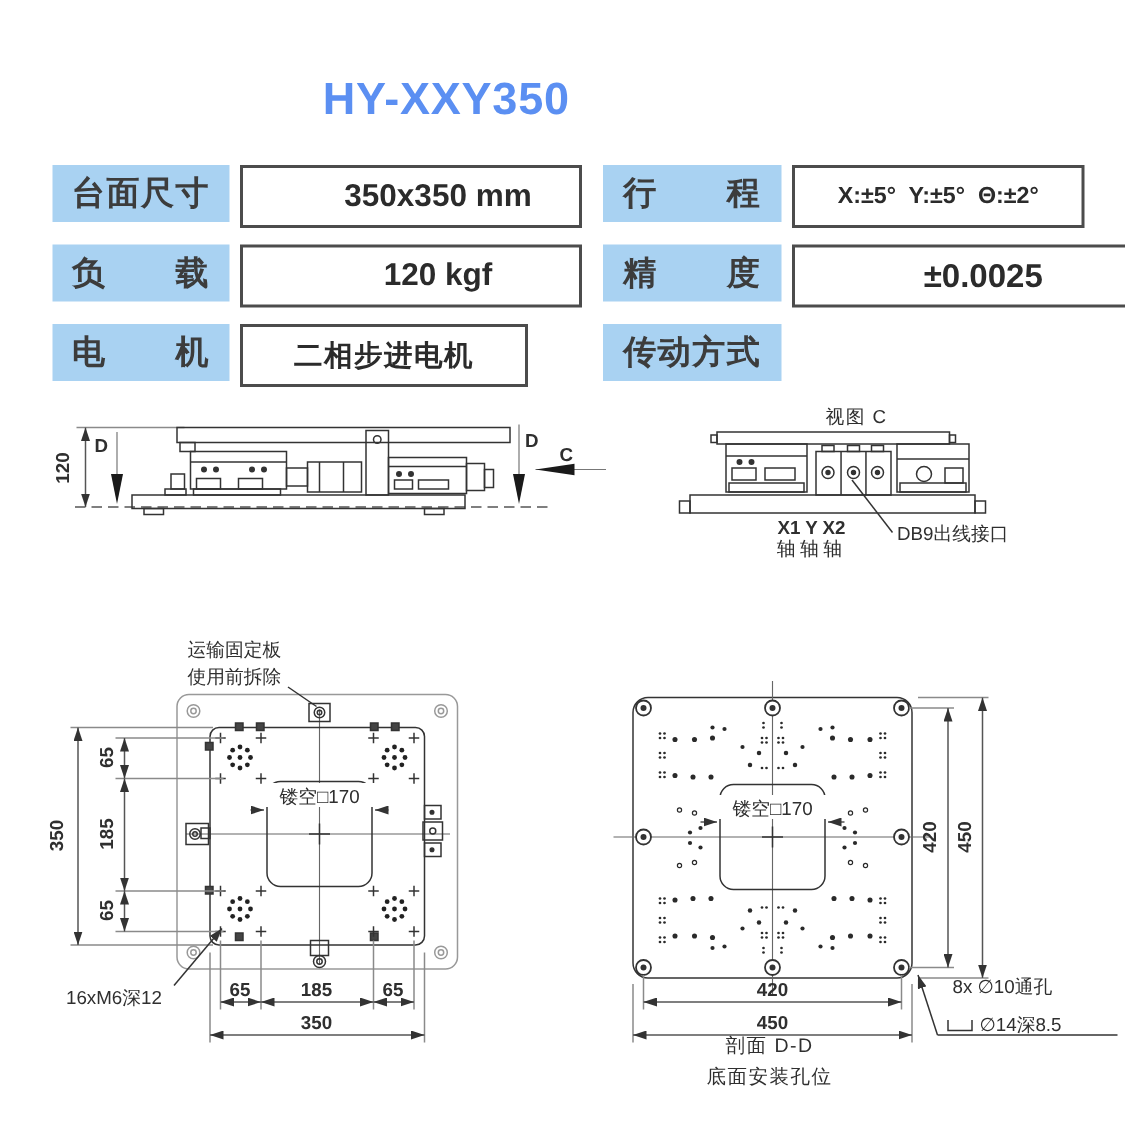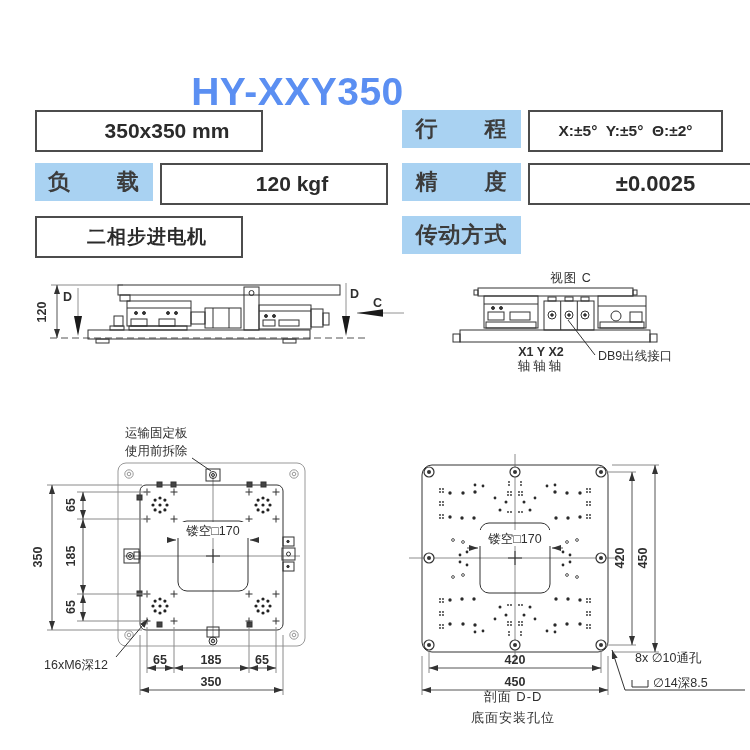--- a/index.html
+++ b/index.html
@@ -1,59 +1,61 @@
 <!DOCTYPE html>
 <html><head>
 <meta charset="utf-8">
 <style>
   html,body{margin:0;padding:0;background:#fff;}
   body{width:750px;height:750px;position:relative;overflow:hidden;
        font-family:"Liberation Sans","DejaVu Sans",sans-serif;color:#2e2e2e;}
   .abs{position:absolute;}
   .page-title{left:0;top:50px;width:595px;text-align:center;
-              font-size:39px;font-weight:700;letter-spacing:0.5px;color:#5b8ff2;margin-top:20px;}
+              font-size:30px;font-weight:700;letter-spacing:0.5px;color:#5b8ff2;}
   .spec-col{display:flex;flex-direction:column;gap:11px;}
   .spec-row{display:flex;gap:7px;}
   .spec-label{width:118px;height:38px;background:#a9d2f2;color:#3c3c3c;
               font-weight:700;font-size:22px;letter-spacing:1px;white-space:pre;
               display:flex;align-items:center;justify-content:center;}
   .spec-value{width:188px;height:38px;border:2px solid #4c4c4c;background:#fff;
               color:#2b2b2b;font-weight:700;white-space:pre;
               display:flex;align-items:center;justify-content:center;}
   .right-col .spec-label{width:119px;}
   .right-col .spec-value{width:191px;}
   .v-lg{font-size:21px;padding-left:36px;}
-  .v-md{font-size:19px;letter-spacing:1px;padding-left:16px;}
+  .v-md{font-size:19px;letter-spacing:1px;}
   .v-sm{font-size:15.5px;font-weight:600;}
   .v-xl{font-size:22px;padding-left:30px;}
   svg{display:block;}
   svg text{font-size:11.5px;fill:#2f2f2f;}
   svg text.cn{font-size:12.5px;}
   svg text.mk{font-size:12.5px;font-weight:600;}
   svg text.cap{font-size:13px;letter-spacing:1px;}
   .thin{stroke:#8a8a8a;stroke-width:1;fill:none;}
   .dim{stroke:#555;stroke-width:1;fill:none;}
   .ln{stroke:#333;stroke-width:1;fill:none;}
   .lt{stroke:#999;stroke-width:1;fill:none;}
   .cl{stroke:#777;stroke-width:0.8;fill:none;}
 </style>
 </head>
 <body>
 
 <div class="abs page-title">HY-XXY350</div>
 
 <div class="abs spec-col left-col" style="left:35px;top:110px;">
   <div class="spec-row">
+    <div class="spec-label">台面尺寸</div>
     <div class="spec-value v-lg">350x350 mm</div>
   </div>
   <div class="spec-row">
     <div class="spec-label">负　　载</div>
     <div class="spec-value v-lg">120 kgf</div>
   </div>
   <div class="spec-row">
+    <div class="spec-label">电　　机</div>
     <div class="spec-value v-md">二相步进电机</div>
   </div>
 </div>
 
 <div class="abs spec-col right-col" style="left:402px;top:110px;">
   <div class="spec-row">
     <div class="spec-label">行　　程</div>
     <div class="spec-value v-sm">X:±5°  Y:±5°  Θ:±2°</div>
   </div>
   <div class="spec-row">

